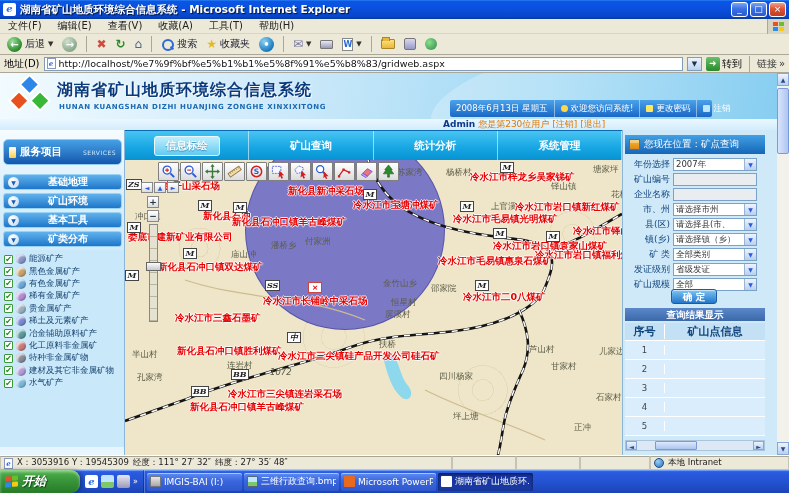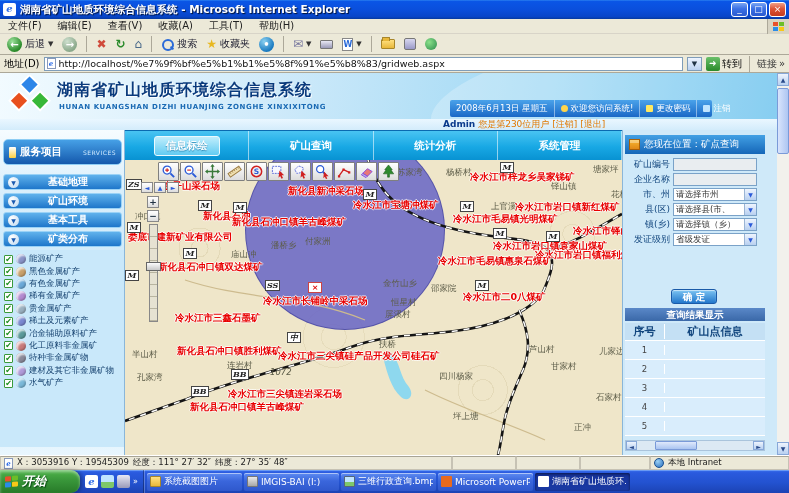--- a/index.html
+++ b/index.html
@@ -599,20 +599,27 @@
     </div>
   </div>
 
   <div class="qpanel">
     <div class="qp-header">
       <span class="qp-hico"></span>
       <span>您现在位置：矿点查询</span>
     </div>
     <div class="qp-form">
 
+        <div class="frow select">
+          <span class="flabel">年份选择</span>
+          <span class="fbox">
+            <span class="fval">2007年</span>
+            <span class="fdd">▼</span>
+          </span>
+        </div>
 
         <div class="frow input">
           <span class="flabel">矿山编号</span>
           <span class="fbox">
             <span class="fval"></span>
 
           </span>
         </div>
 
         <div class="frow input">
@@ -640,29 +647,43 @@
         </div>
 
         <div class="frow select">
           <span class="flabel">镇(乡)</span>
           <span class="fbox">
             <span class="fval">请选择镇（乡）</span>
             <span class="fdd">▼</span>
           </span>
         </div>
 
+        <div class="frow select">
+          <span class="flabel">矿 类</span>
+          <span class="fbox">
+            <span class="fval">全部类别</span>
+            <span class="fdd">▼</span>
+          </span>
+        </div>
 
         <div class="frow select">
           <span class="flabel">发证级别</span>
           <span class="fbox">
             <span class="fval">省级发证</span>
             <span class="fdd">▼</span>
           </span>
         </div>
 
+        <div class="frow select">
+          <span class="flabel">矿山规模</span>
+          <span class="fbox">
+            <span class="fval">全部</span>
+            <span class="fdd">▼</span>
+          </span>
+        </div>
       </div>
     <div class="qp-submit">确 定</div>
     <div class="qp-rtitle">查询结果显示</div>
     <div class="qp-table">
       <div class="qt-head">
         <span class="qt-c1">序号</span>
         <span class="qt-c2">矿山点信息</span>
       </div>
       <div>
 
@@ -736,24 +757,20 @@
       <span class="start-label">开始</span>
     </div>
     <div class="quick">
       <span class="qico" style="background:#fff;color:#2a6ae8">e</span>
       <span class="qico" style="background:linear-gradient(#bfe4ff 55%,#7ec86a 55%)"></span>
       <span class="qico" style="background:linear-gradient(#e8e8f4,#9a9ab8)"></span>
       <span class="more">»</span>
     </div>
     <div class="tasks">
 
-        <span class="task k-folder">
-          <span class="tico"></span>
-          <span class="task-label">系统截图图片</span>
-        </span>
 
         <span class="task k-drive">
           <span class="tico"></span>
           <span class="task-label">IMGIS-BAI (I:)</span>
         </span>
 
         <span class="task k-image">
           <span class="tico"></span>
           <span class="task-label">三维行政查询.bmp</span>
         </span>

